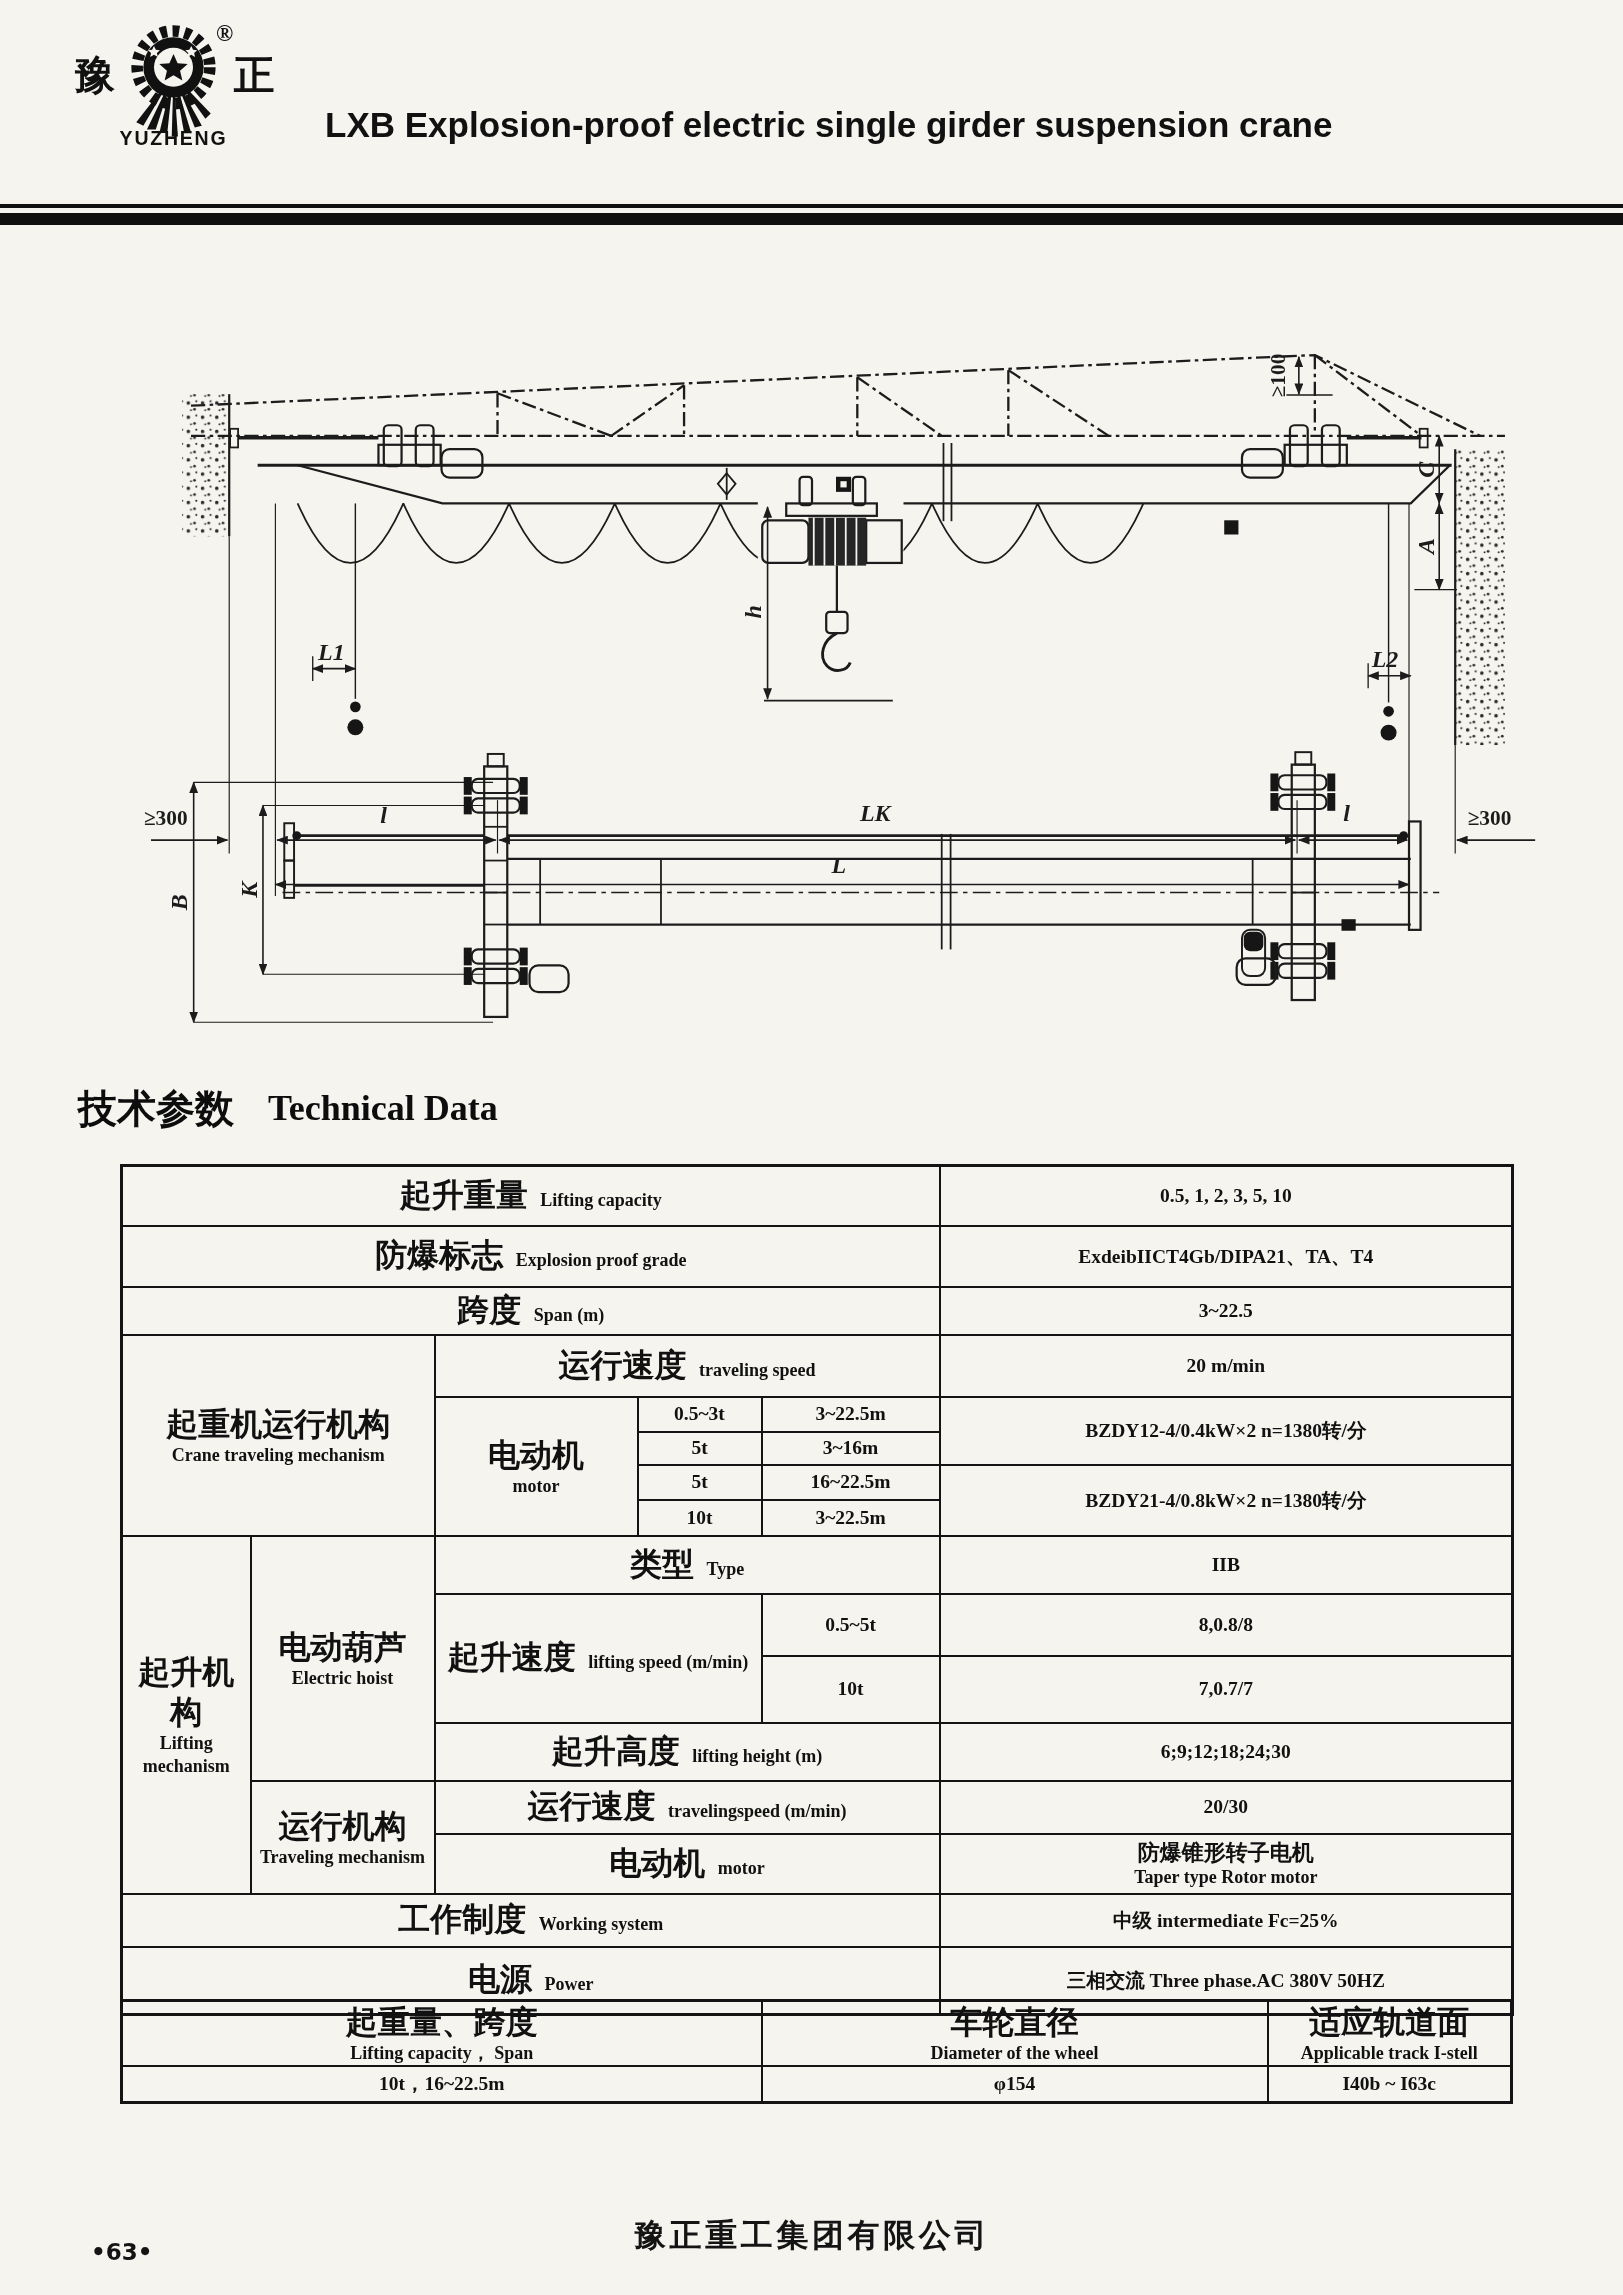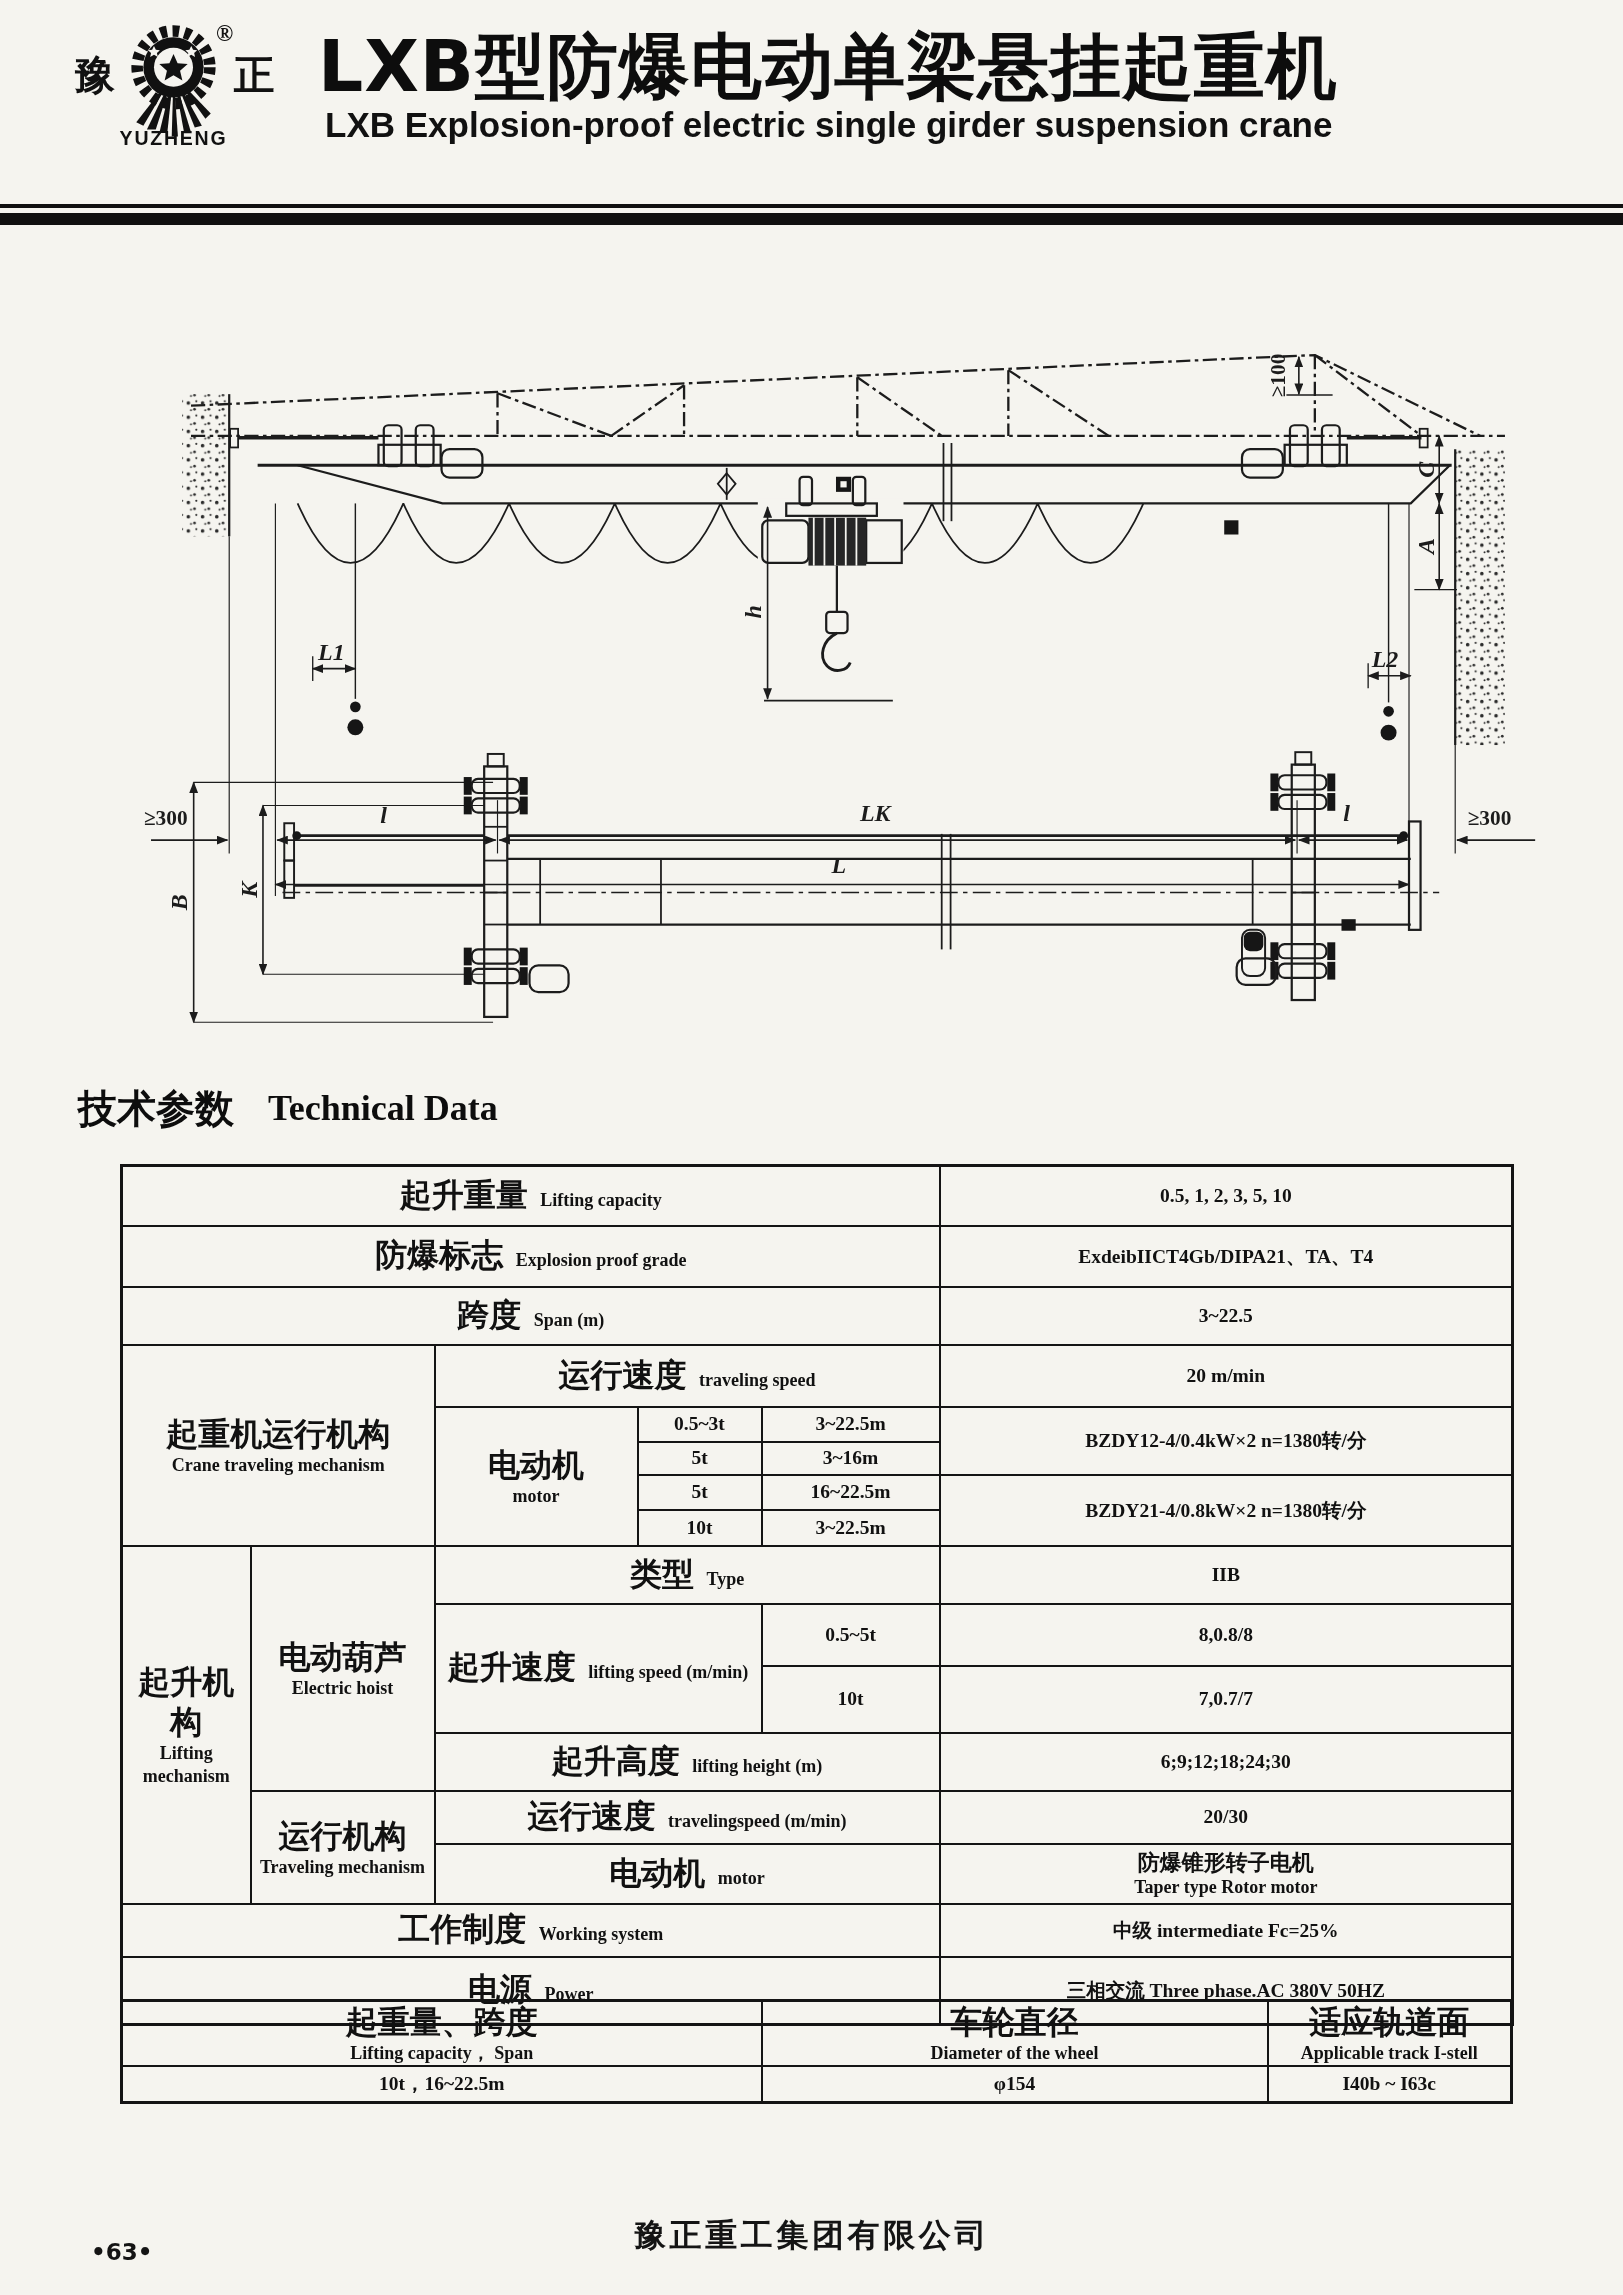--- a/index.html
+++ b/index.html
@@ -87,21 +87,20 @@
         <path d="M106,40 l2.1,4.2 4.6,.5 -3.4,3.1 1,4.5 -4.3-2.4 -4.3,2.4 1-4.5 -3.4-3.1 4.6-.5 Z" transform="translate(0,-2)"></path>
         <path d="M148,40 l2.1,4.2 4.6,.5 -3.4,3.1 1,4.5 -4.3-2.4 -4.3,2.4 1-4.5 -3.4-3.1 4.6-.5 Z" transform="translate(0,-2)"></path>
       </g>
     </g>
     <text x="16" y="86" font-size="46" font-weight="700" fill="#111" font-family="DejaVu Sans, sans-serif">豫</text>
     <text x="196" y="86" font-size="46" font-weight="700" fill="#111" font-family="DejaVu Sans, sans-serif">正</text>
     <text x="176" y="32" font-size="26" font-weight="700" fill="#111" font-family="Liberation Serif, serif">®</text>
     <text x="128" y="150" font-size="22" font-weight="700" fill="#111" text-anchor="middle" letter-spacing="2" font-family="Liberation Sans, sans-serif">YUZHENG</text>
   </svg>
 
-  <div id="title-zh" class="abs">LXB型防爆电动单梁悬挂起重机</div>
   <div id="title-en" class="abs">LXB  Explosion-proof electric single girder suspension crane</div>
   <div id="rule-thin" class="abs"></div>
   <div id="rule-thick" class="abs"></div>
 
   <svg id="drawing" class="abs" viewBox="0 300 1828 880" xmlns="http://www.w3.org/2000/svg">
     <defs>
       <pattern id="spk" width="16" height="16" patternUnits="userSpaceOnUse">
         <circle cx="4" cy="5" r="2" fill="#2b2b2b"></circle>
         <circle cx="11" cy="12" r="1.6" fill="#2b2b2b"></circle>
         <circle cx="13" cy="3" r="1.2" fill="#2b2b2b"></circle>
@@ -366,21 +365,21 @@
       </td>
       <td class="val">0.5, 1, 2, 3, 5, 10</td>
     </tr>
     <tr style="height:61px">
       <td colspan="5" class="inline">
         <span class="zh">防爆标志</span>
         <span class="en">Explosion proof grade</span>
       </td>
       <td class="val">ExdeibIICT4Gb/DIPA21、TA、T4</td>
     </tr>
-    <tr style="height:58px">
+    <tr style="height:48px">
       <td colspan="5" class="inline">
         <span class="zh">跨度</span>
         <span class="en">Span (m)</span>
       </td>
       <td class="val">3~22.5</td>
     </tr>
     <tr style="height:62px">
       <td rowspan="5" colspan="2" class="stack">
         <span class="zh">起重机运行机构</span>
         <span class="en">Crane traveling mechanism</span>

